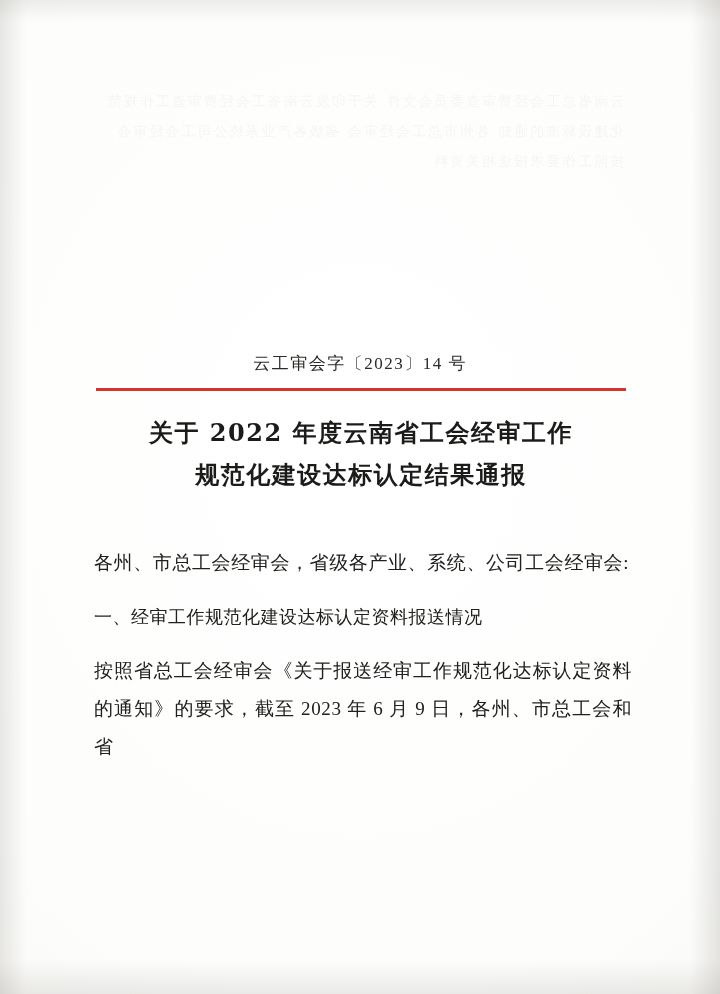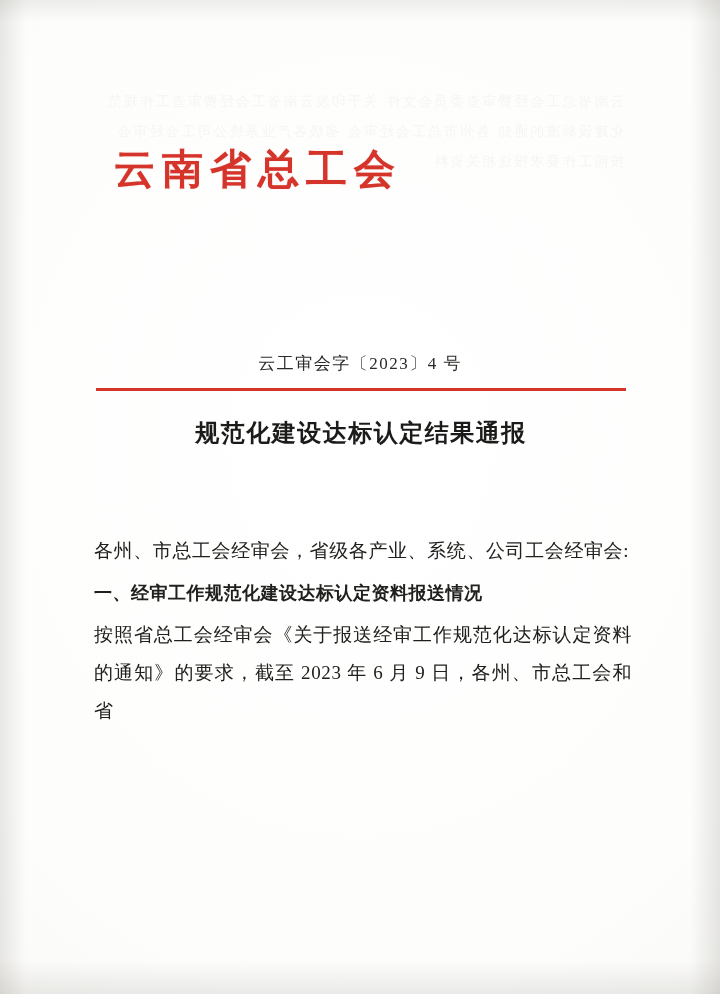--- a/index.html
+++ b/index.html
@@ -158,52 +158,52 @@
     top: 528px;
     width: 538px;
     color: #20201e;
     font-family: "Liberation Serif", "DejaVu Serif", serif;
     font-size: 19px;
     line-height: 38px;
     letter-spacing: 0.6px;
     text-align: justify;
   }
   .body-text p {
-    margin: 4px 0 2px 0;
+    margin: 16px 0 2px 0;
     text-indent: 0;
   }
   .p-indent {
     text-indent: 38px;
   }
   .section-heading {
     text-indent: 38px;
-    font-weight: bold;
+    font-weight: normal;
     font-family: "DejaVu Sans", "Liberation Sans", sans-serif;
     font-size: 18px;
     letter-spacing: 0.5px;
   }
 </style>
 </head>
 <body>
 
 <div class="page">
 
   <div class="bleed">云南省总工会经费审查委员会文件 关于印发云南省工会经费审查工作规范化建设标准的通知 各州市总工会经审会 省级各产业系统公司工会经审会 按照工作要求报送相关资料</div>
 
   <div class="masthead">
     <div class="masthead-org">
-      <div class="masthead-line">云南省总工会</div>
     </div>
   </div>
 
-  <div class="doc-number">云工审会字〔2023〕4 号</div>
+  <div class="doc-number">云工审会字〔2023〕14 号</div>
 
   <div class="red-rule"></div>
 
   <div class="title">
+    <div>关于 2022 年度云南省工会经审工作</div>
     <div>规范化建设达标认定结果通报</div>
   </div>
 
   <div class="body-text">
     <p>各州、市总工会经审会，省级各产业、系统、公司工会经审会:</p>
     <p class="section-heading">一、经审工作规范化建设达标认定资料报送情况</p>
     <p class="p-indent">按照省总工会经审会《关于报送经审工作规范化达标认定资料的通知》的要求，截至 2023 年 6 月 9 日，各州、市总工会和省</p>
   </div>
 
   <div class="edge-shadow-left"></div>

